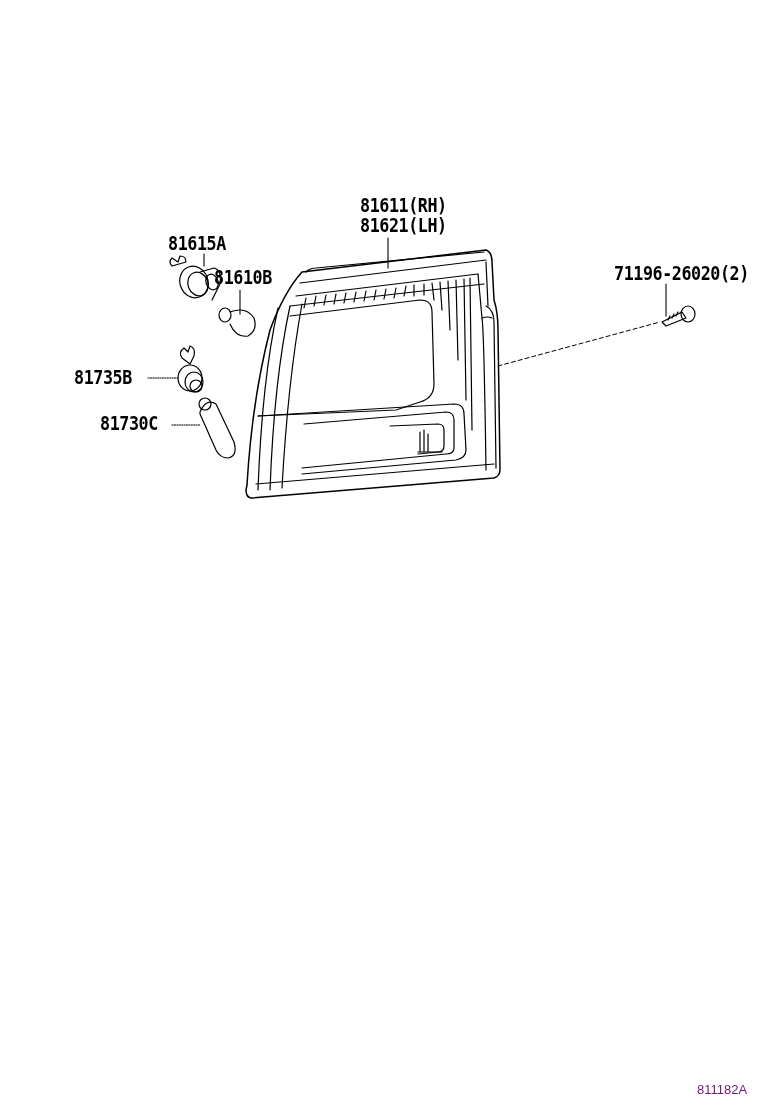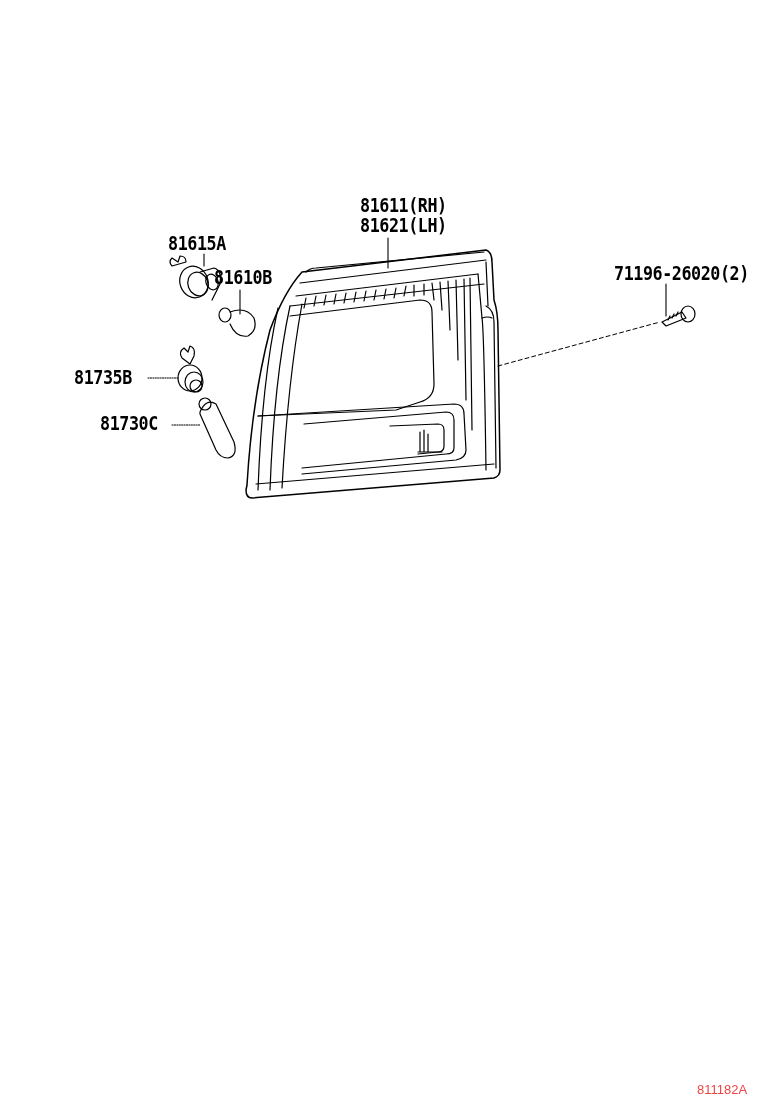--- a/index.html
+++ b/index.html
@@ -30,21 +30,21 @@
       letter-spacing: -0.5px;
       line-height: 19px;
       white-space: pre;
       transform: scaleX(0.88);
       transform-origin: left top;
     }
     .ref {
       position: absolute;
       font-family: "Liberation Sans", "DejaVu Sans", sans-serif;
       font-size: 13px;
-      color: #ef4444;
+      color: #701a75;
       white-space: pre;
     }
   </style>
 </head>
 <body>
 
 <svg id="diagram" viewBox="0 0 760 1112" xmlns="http://www.w3.org/2000/svg" fill="none" stroke="#000" stroke-width="1.2" stroke-linejoin="round" stroke-linecap="round">
 
   <g>
 

